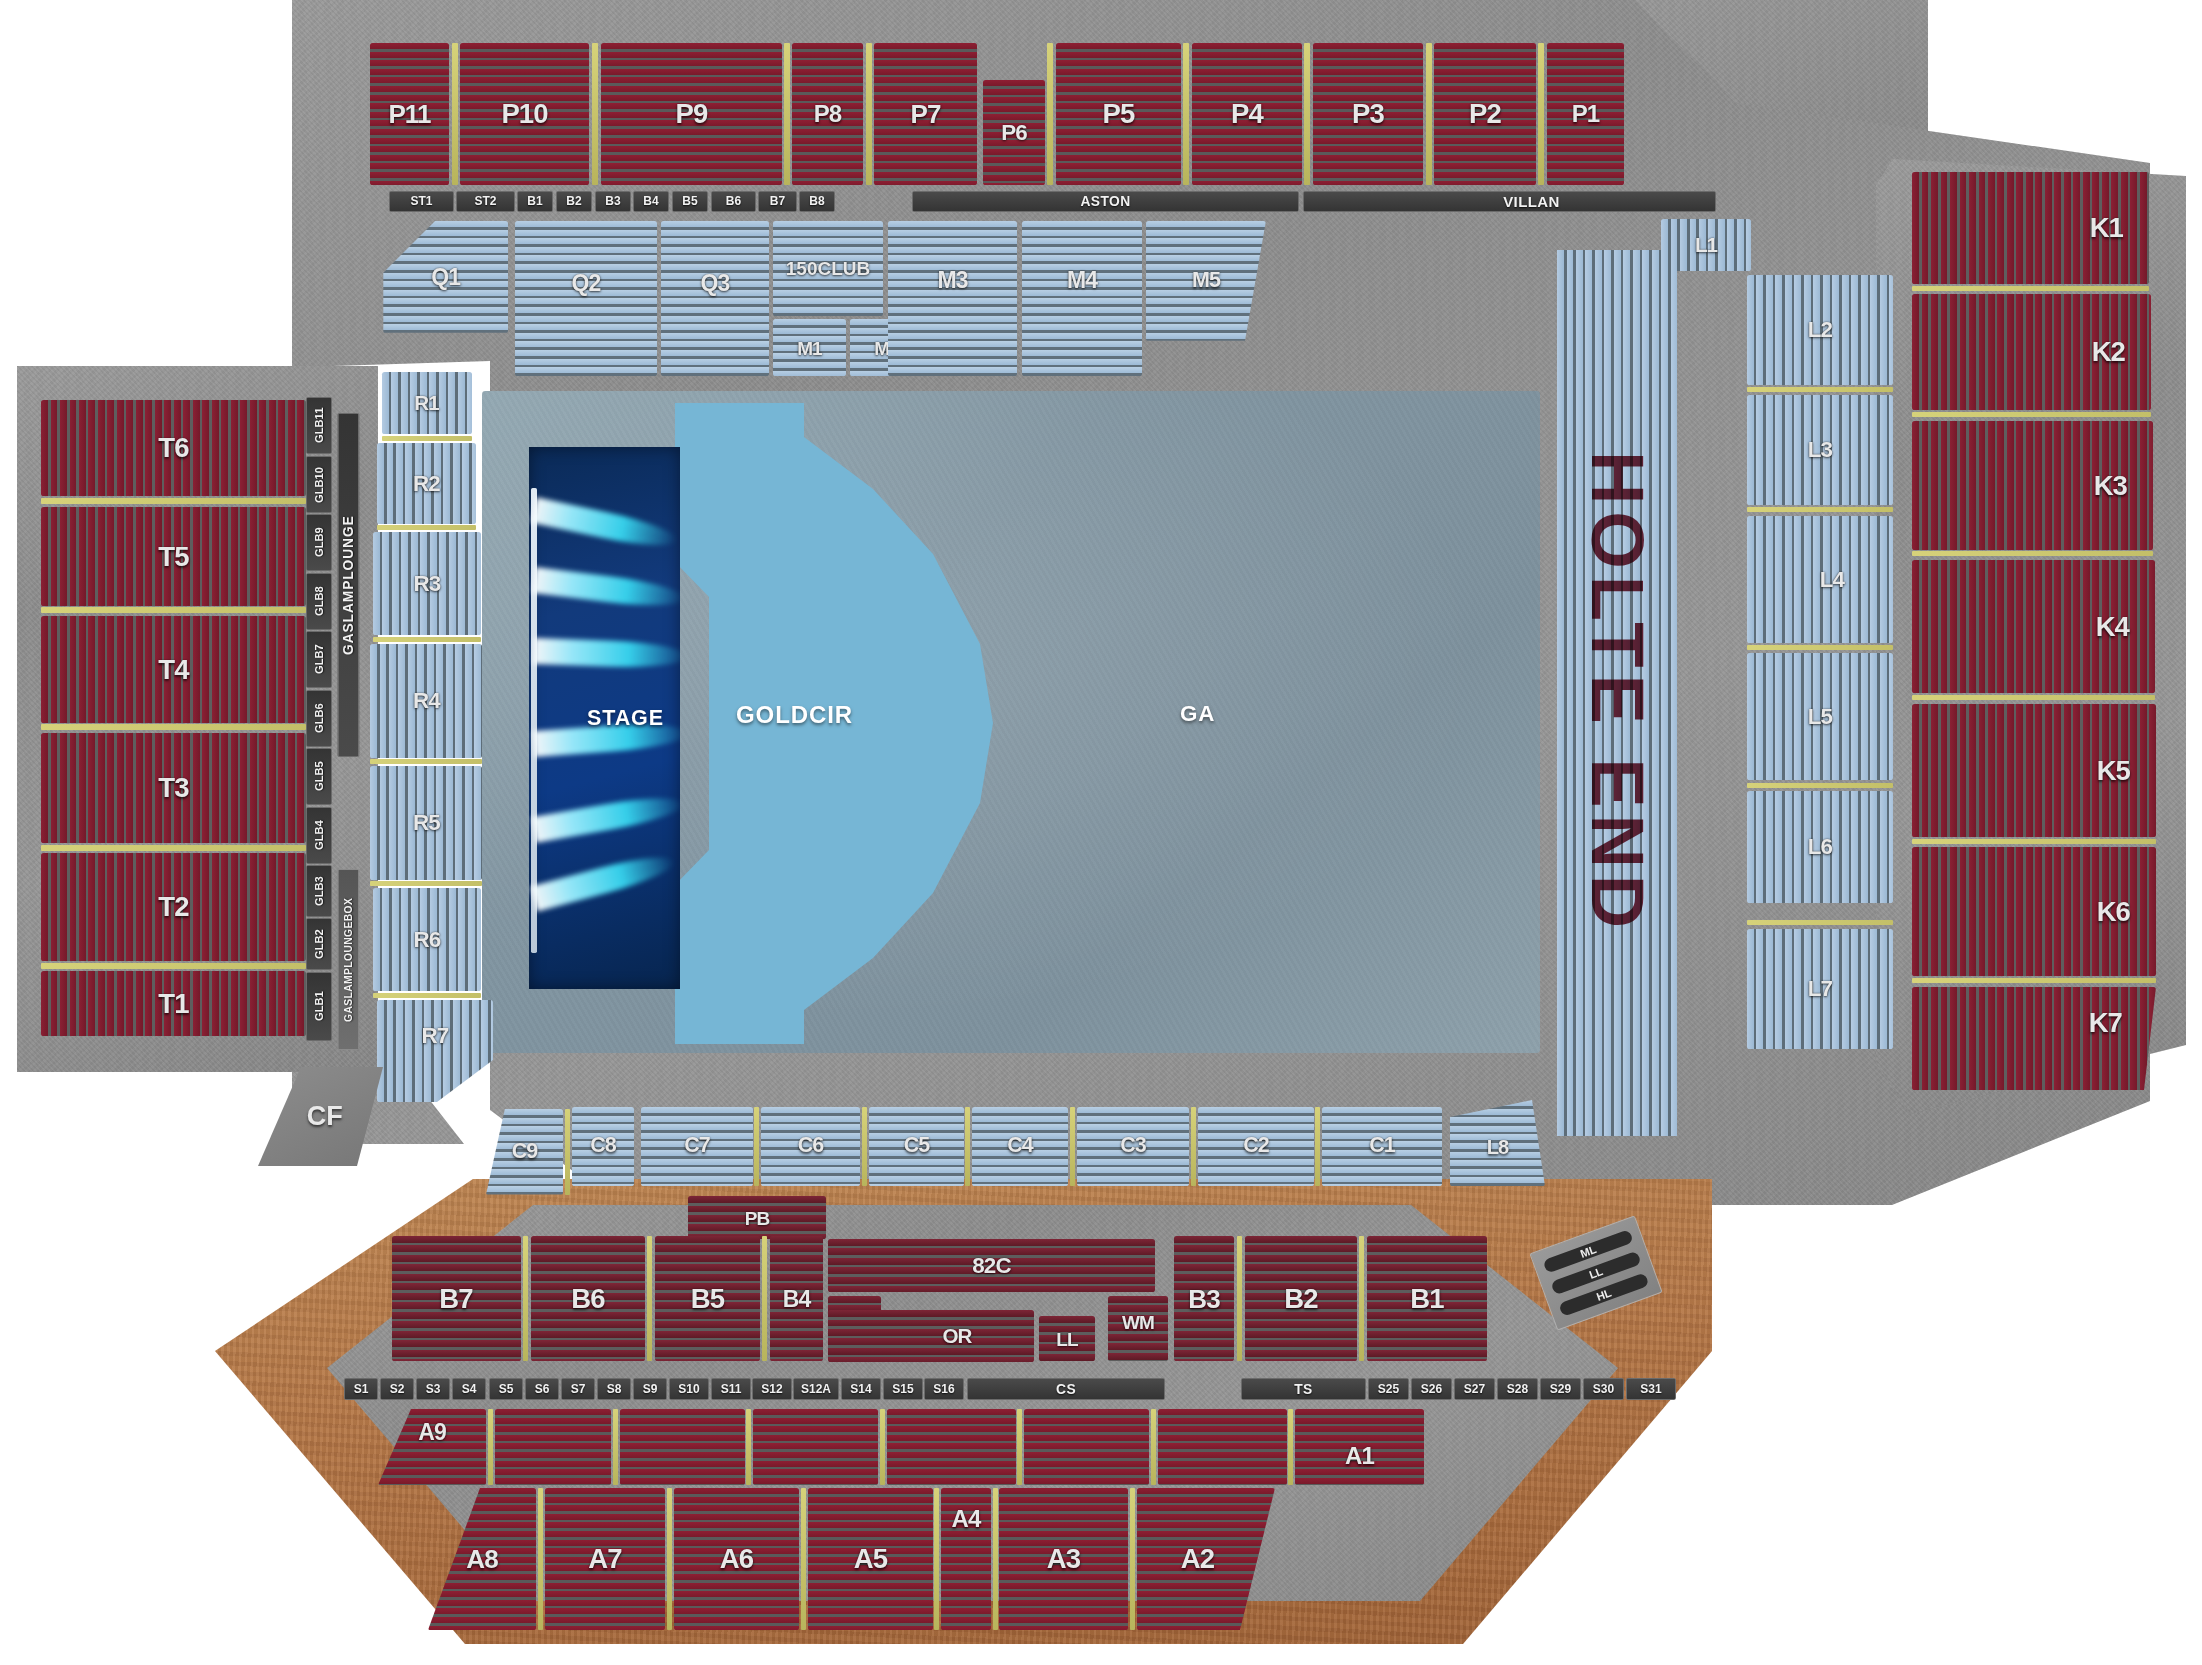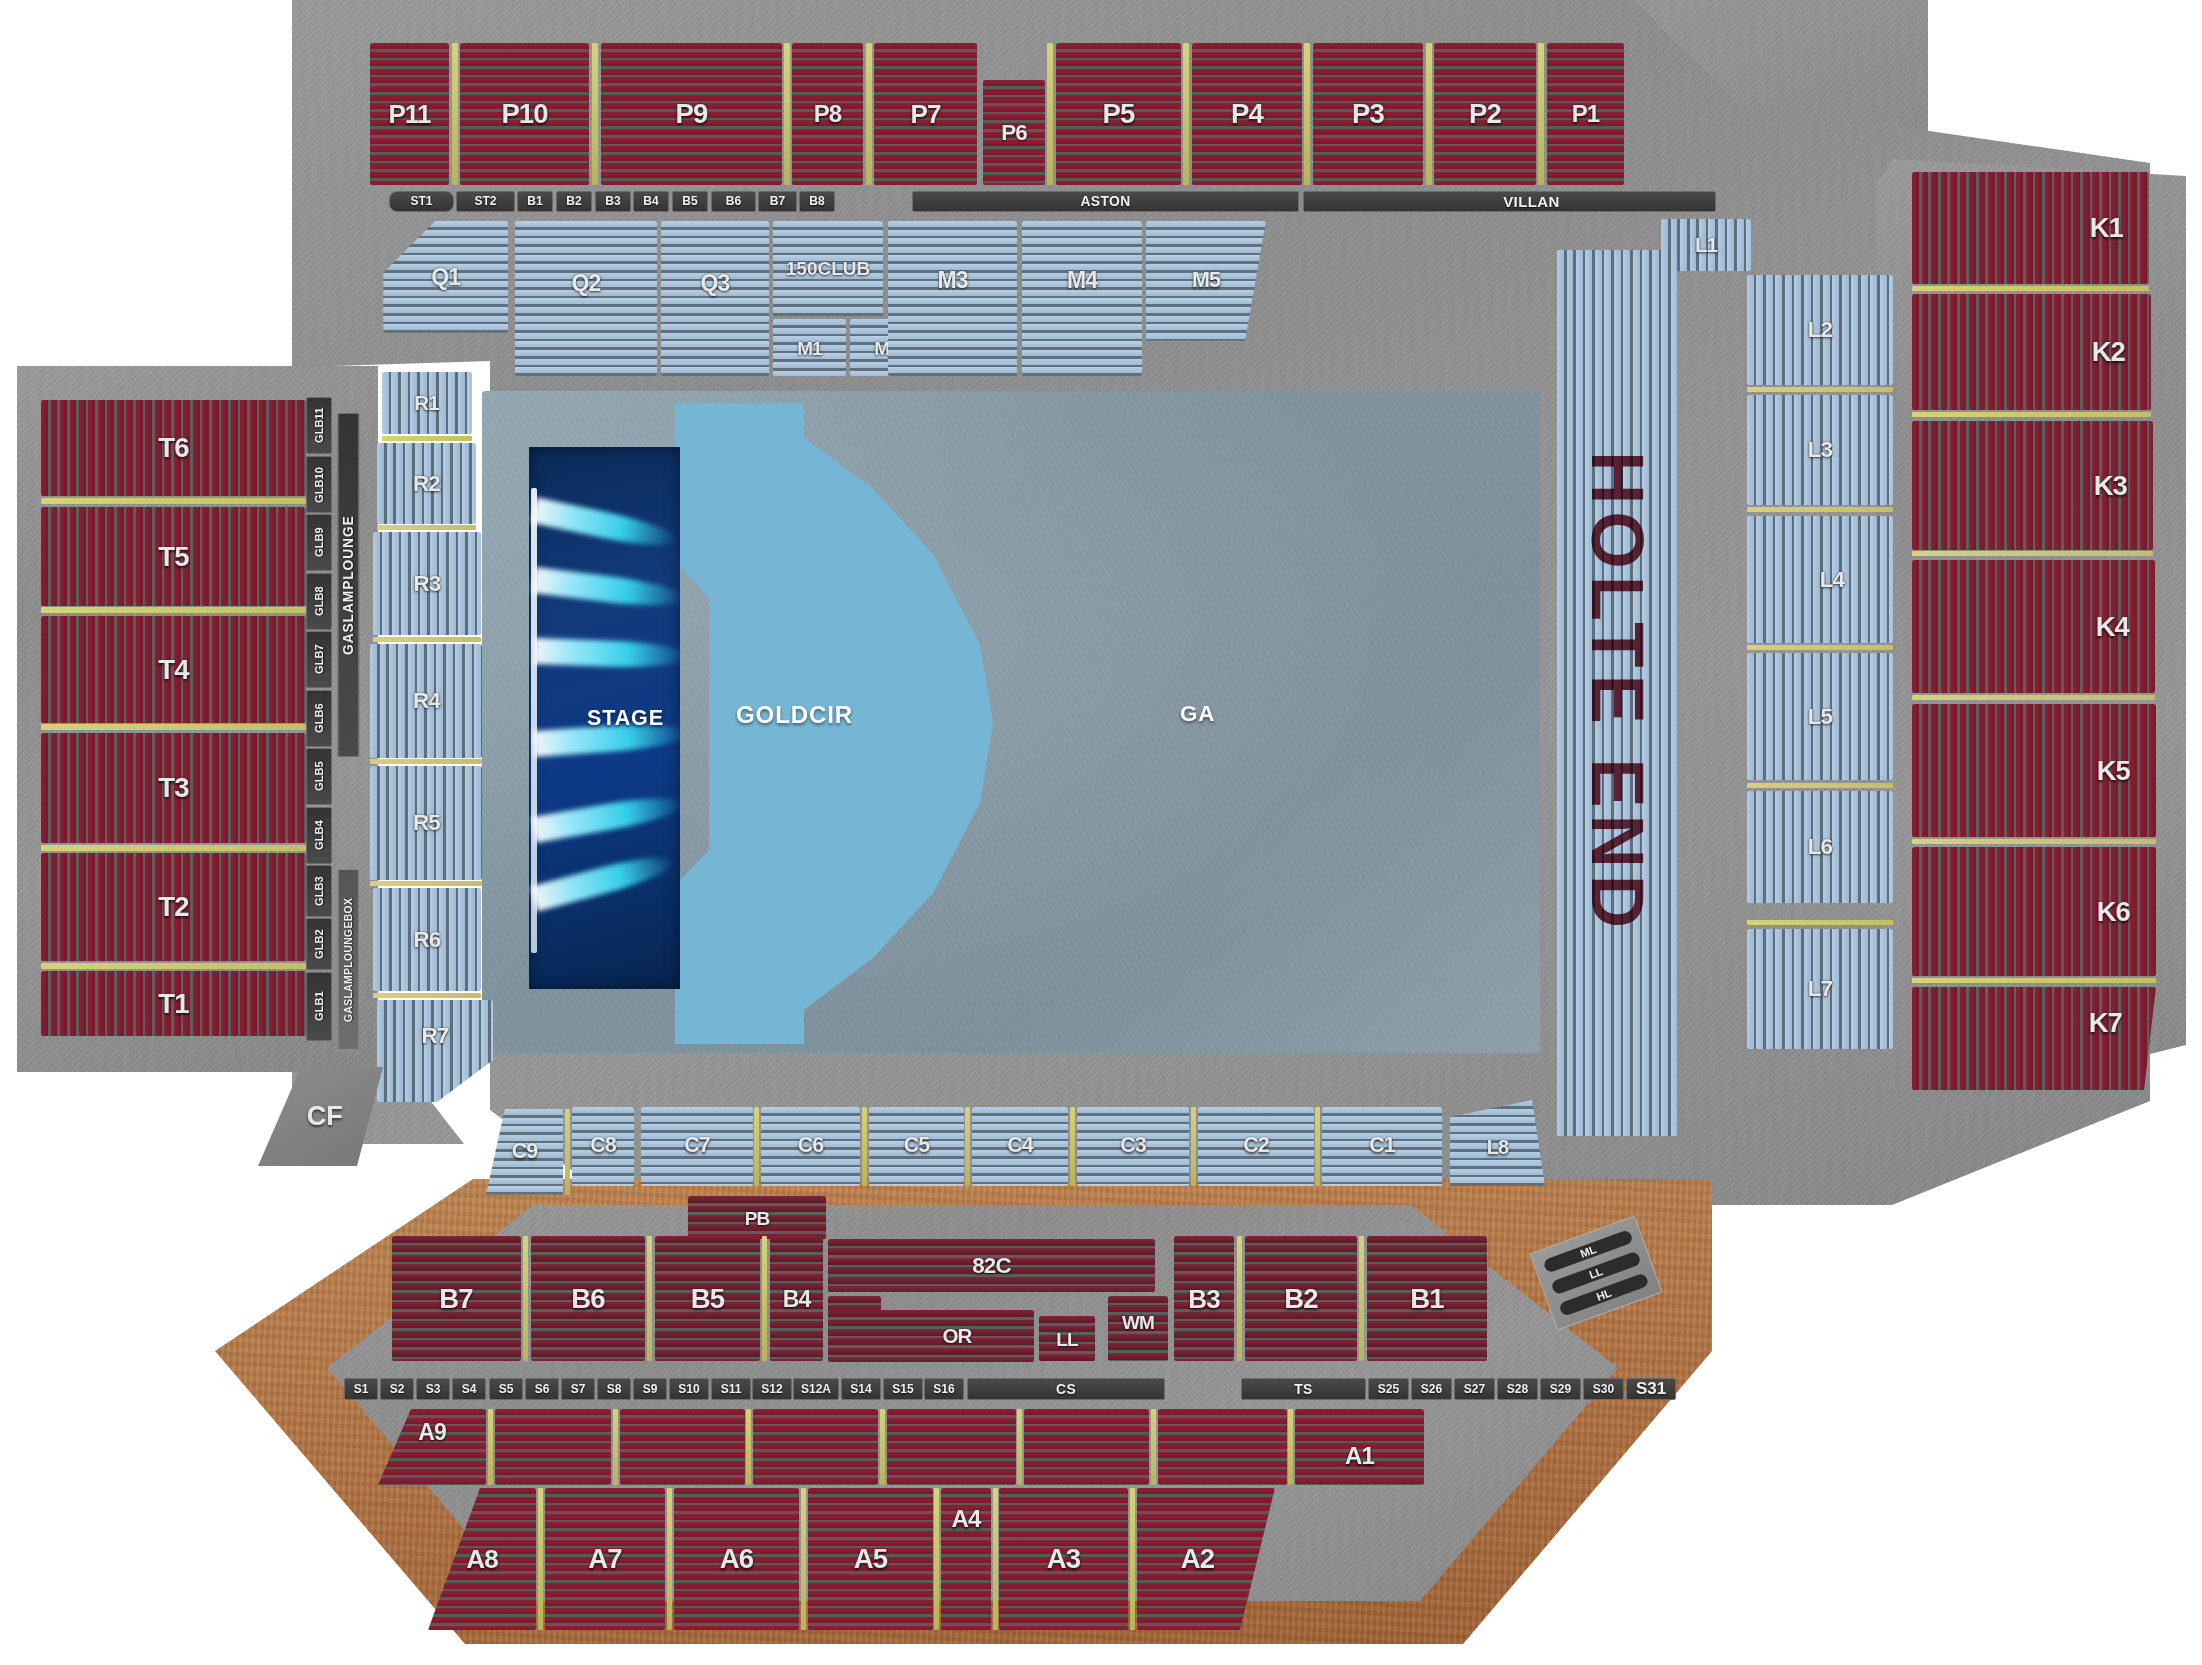--- a/index.html
+++ b/index.html
@@ -254,21 +254,21 @@
     <div class="sec rows-h" style="left:1064px; top:4.3px; width:102px; height:142px;">
       <div class="sec-label" style="font-size:27.5px;">P2</div>
     </div>
     <div class="vom" style="left:1168px; top:4.3px; width:6px; height:142px;"></div>
     <div class="sec rows-h" style="left:1177px; top:4.3px; width:77px;  height:142px;">
       <div class="sec-label" style="font-size:24px;">P1</div>
     </div>
   </div>
 
   <div style="position:absolute; left:370px; top:191px; width:1291px; height:22.4px;">
-    <div class="chip" style="left:19px;  top:0; width:65px; height:20.6px; font-size:12px;border-radius:8px;">ST1</div>
+    <div class="chip" style="left:19px;  top:0; width:65px; height:20.6px; font-size:12px;">ST1</div>
     <div class="chip" style="left:86px; top:0; width:59px; height:20.6px; font-size:12px;">ST2</div>
     <div class="chip" style="left:147px; top:0; width:36px; height:20.6px; font-size:12px;">B1</div>
     <div class="chip" style="left:186px; top:0; width:36px; height:20.6px; font-size:12px;">B2</div>
     <div class="chip" style="left:225px; top:0; width:36px; height:20.6px; font-size:12px;">B3</div>
     <div class="chip" style="left:263px; top:0; width:36px; height:20.6px; font-size:12px;">B4</div>
     <div class="chip" style="left:302px; top:0; width:36px; height:20.6px; font-size:12px;">B5</div>
     <div class="chip" style="left:341px; top:0; width:45px; height:20.6px; font-size:12px;">B6</div>
     <div class="chip" style="left:388px; top:0; width:39px; height:20.6px; font-size:12px;">B7</div>
     <div class="chip" style="left:429px; top:0; width:36px; height:20.6px; font-size:12px;">B8</div>
     <div class="chip wide" style="left:542px;  top:0; width:387px; height:20.6px; font-size:13.8px;">ASTON</div>
@@ -585,21 +585,21 @@
     <div class="chip" style="left:539px; top:0; width:40px; height:22.4px; font-size:12px;">S15</div>
     <div class="chip" style="left:580px; top:0; width:40px; height:22.4px; font-size:12px;">S16</div>
     <div class="chip wide" style="left:623px; top:0; width:198px; height:22.4px; font-size:13.8px;">CS</div>
     <div class="chip wide" style="left:897px; top:0; width:125px; height:22.4px; font-size:13.8px;">TS</div>
     <div class="chip" style="left:1024px; top:0; width:41px; height:22.4px; font-size:12px;">S25</div>
     <div class="chip" style="left:1067px; top:0; width:41px; height:22.4px; font-size:12px;">S26</div>
     <div class="chip" style="left:1110px; top:0; width:41px; height:22.4px; font-size:12px;">S27</div>
     <div class="chip" style="left:1153px; top:0; width:41px; height:22.4px; font-size:12px;">S28</div>
     <div class="chip" style="left:1196px; top:0; width:41px; height:22.4px; font-size:12px;">S29</div>
     <div class="chip" style="left:1239px; top:0; width:41px; height:22.4px; font-size:12px;">S30</div>
-    <div class="chip" style="left:1282px; top:0; width:50px; height:22.4px; font-size:17px;">S31</div>
+    <div class="chip" style="left:1282px; top:0; width:50px; height:22.4px; font-size:12px;">S31</div>
   </div>
 
   <div style="position:absolute; left:361px; top:1409px; width:1136px; height:232px;">
 
     <div class="sec rows-h" style="left:17px; top:0px; width:108px; height:76px;
                 clip-path: polygon(33px 0, 108px 0, 108px 76px, 0 76px);">
       <div class="sec-label" style="font-size:23px; top:30%;">A9</div>
     </div>
     <div class="vom" style="left:127px; top:0; width:5.2px; height:76px;"></div>
     <div class="sec rows-h" style="left:134px; top:0px; width:116px; height:76px;"></div>

